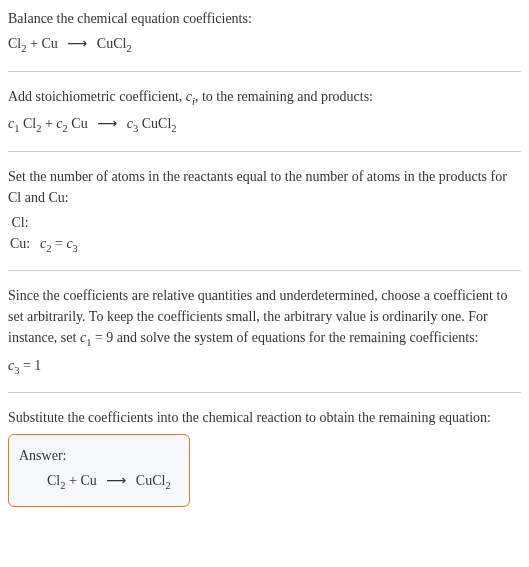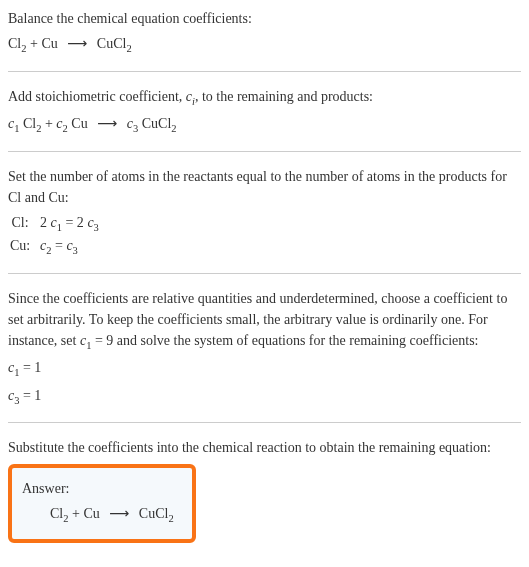--- a/index.html
+++ b/index.html
@@ -45,21 +45,21 @@
       display: flex;
       align-items: baseline;
     }
     .atom-label {
       width: 32px;
       text-align: center;
       padding-right: 8px;
     }
     .answer-box {
       display: inline-block;
-      border: 4px solid #f97316;
+      border: 1px solid #f97316;
       border-radius: 6px;
       background: #f5f9fc;
       padding: 10px 18px 12px 10px;
       margin-top: 6px;
     }
     .answer-label {
       margin-bottom: 4px;
     }
     .answer-eq {
       padding-left: 28px;
@@ -86,41 +86,35 @@
   </div>
 </div>
 
 <hr>
 
 <div class="section">
   <div>Set the number of atoms in the reactants equal to the number of atoms in the products for Cl and Cu:</div>
   <div class="atom-table">
     <div class="atom-row">
       <div class="atom-label">Cl:</div>
-      <div>
-        <span>2 </span><span class="italic">c</span><sub>1</sub><span> = 2 </span><span class="italic">c</span><sub>3</sub>
-      </div>
     </div>
     <div class="atom-row">
       <div class="atom-label">Cu:</div>
       <div>
         <span></span><span class="italic">c</span><sub>2</sub><span> = </span><span class="italic">c</span><sub>3</sub>
       </div>
     </div>
   </div>
 </div>
 
 <hr>
 
 <div class="section">
   <div>
     <span>Since the coefficients are relative quantities and underdetermined, choose a coefficient to set arbitrarily. To keep the coefficients small, the arbitrary value is ordinarily one. For instance, set </span><span class="italic">c</span><sub>1</sub><span> = 9 and solve the system of equations for the remaining coefficients:</span>
-  </div>
-  <div class="equation">
-    <span class="italic">c</span><sub>1</sub><span> = 1</span>
   </div>
   <div class="equation">
     <span class="italic">c</span><sub>3</sub><span> = 1</span>
   </div>
 </div>
 
 <hr>
 
 <div class="section">
   <div>Substitute the coefficients into the chemical reaction to obtain the remaining equation:</div>

